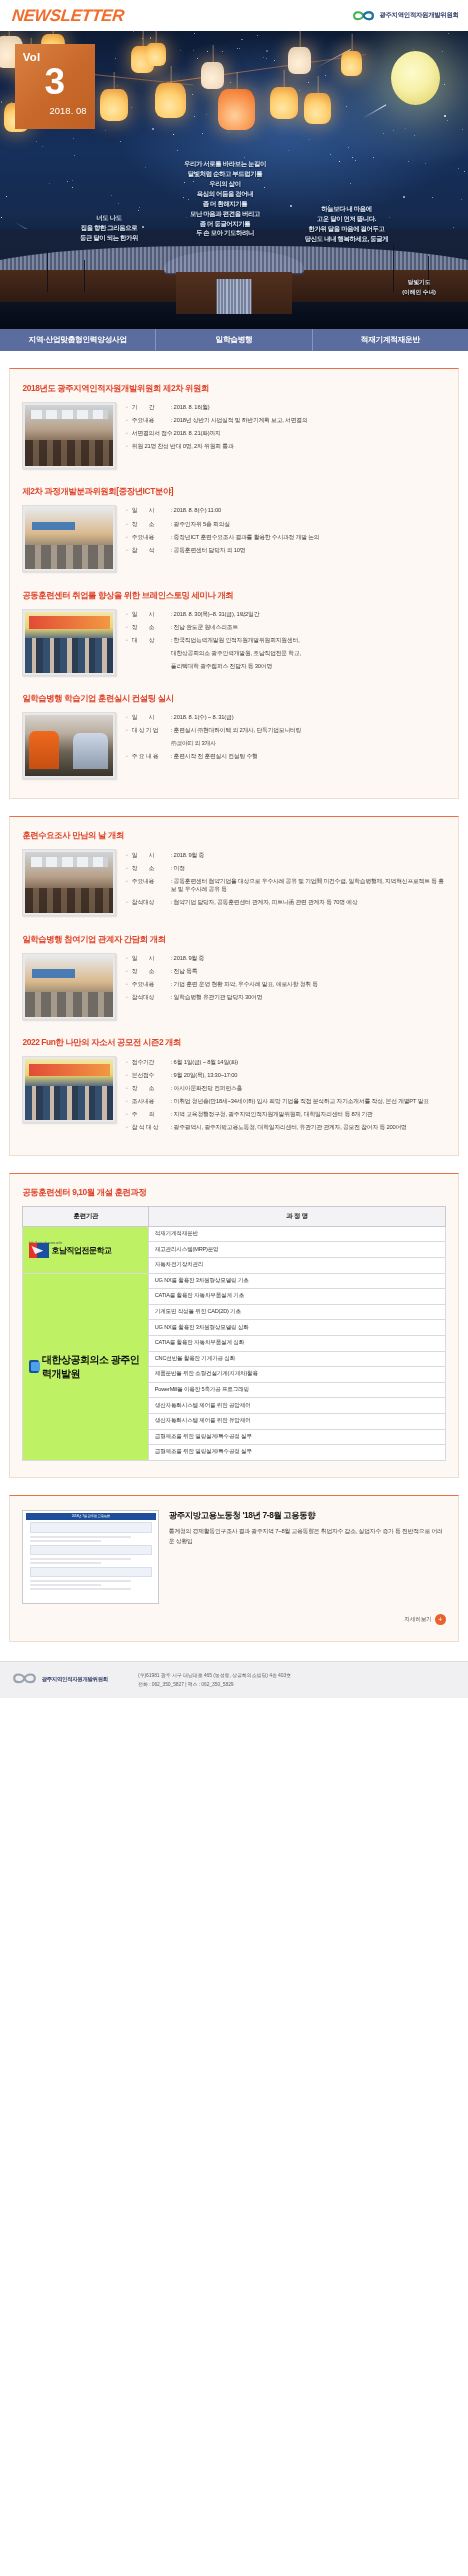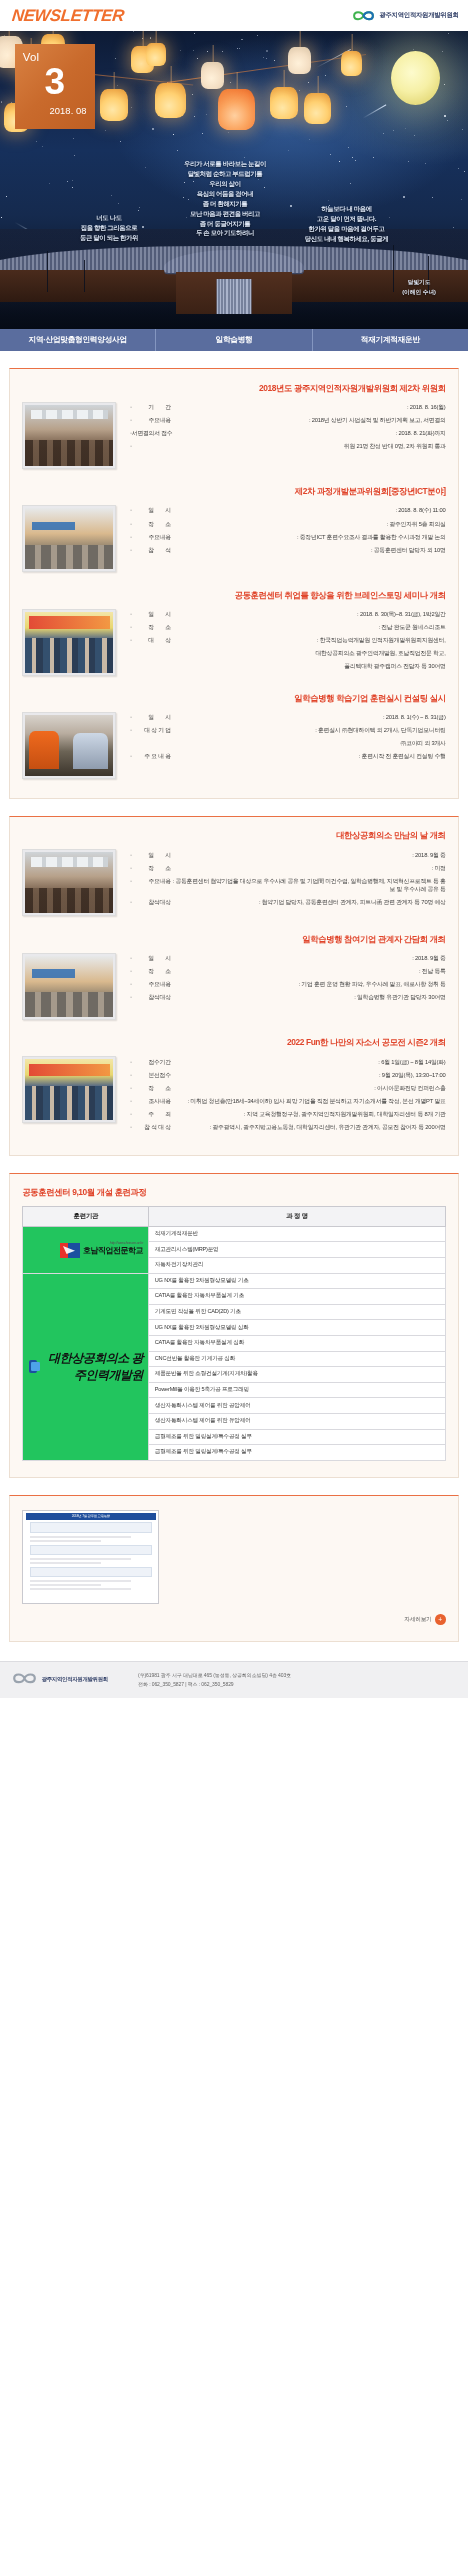--- a/index.html
+++ b/index.html
@@ -109,21 +109,21 @@
     background: linear-gradient(180deg,#4a2b1c,#2e1a11);
   }
   .tree {
     position: absolute; bottom: 37px; width: 1.3px; background: rgba(10,16,30,.85);
   }
   .vol-badge {
     position: absolute; left: 14.7px; top: 13.4px; width: 80px; height: 85px;
     background: linear-gradient(135deg,#d98243 0%, #c96a2c 50%, #bf5f23 100%);
     color: #fff; padding: 6.7px 8px;
   }
-  .vol-label { font-size: 11.4px; letter-spacing: 0.3px; }
+  .vol-label { font-size: 11.4px; letter-spacing: 0.3px; font-weight: bold; }
   .vol-num { font-size: 37px; font-weight: bold; line-height: .95; margin-top: 1.3px; text-align: center; }
   .vol-date { font-size: 9.4px; text-align: right; margin-top: 5.4px; letter-spacing: 0.1px; }
 
   .poem {
     position: absolute; color: #dfe8f7; font-weight: bold;
     letter-spacing: -0.4px; line-height: 1.55;
     text-shadow: 0 0.7px 2px rgba(0,0,0,.6);
     font-size: 6.4px;
   }
   .poem-center { left: 158px; top: 128px; width: 134px; text-align: center; }
@@ -164,21 +164,21 @@
     display: flex; align-items: center; color: #fff;
     font-size: 8.7px; font-weight: bold; letter-spacing: -0.3px; z-index: 3;
   }
   .section-body {
     background: #fdf8f3;
     border: 0.7px solid #ecdfd2;
     border-top: 1.3px solid #ea7044;
     padding: 13.4px 12px 16px 12px;
   }
 
-  .article { margin-bottom: 17.4px; text-align: right; }
+  .article { margin-bottom: 17.4px; }
   .article:last-child { margin-bottom: 2.7px; }
   .article-title {
     color: #e0452b; font-size: 8.4px; font-weight: bold;
     letter-spacing: -0.4px; margin-bottom: 8px;
   }
   .article-row { display: flex; gap: 9.4px; align-items: flex-start; }
   .thumb {
     width: 94px; min-width: 94px; height: 67px;
     border: 0.7px solid #ddd; background: #e9e9ec; padding: 2px;
     box-shadow: 0.7px 0.7px 1.3px rgba(0,0,0,.12);
@@ -217,21 +217,21 @@
   .ph4::after { content:""; position:absolute; top:30%; right:6%; width:40%; height:58%;
      background: linear-gradient(180deg,#cdd8e6,#8f9cae); border-radius: 20% 20% 0 0; }
 
   
   .tt { width: 100%; border-collapse: collapse; background: #fff; font-size: 5.6px; }
   .tt th {
     background: #f3f3f5; border: 0.7px solid #c9c9cf; color: #222;
     font-size: 6.4px; font-weight: bold; padding: 4.7px 2.7px; letter-spacing: -0.2px;
   }
   .tt td { border: 0.7px solid #d9d9de; padding: 3.3px 5.4px; color: #333; letter-spacing: -0.2px; }
-  .tt td.org-cell { text-align: right; vertical-align: middle; width: 126px; background: #22c55e; }
+  .tt td.org-cell { text-align: left; vertical-align: middle; width: 126px; background: #bef264; }
   .logo-honam { display:inline-flex; align-items:center; gap:2.7px; }
   .logo-honam .mk {
     width: 20px; height: 14.7px;
     background: linear-gradient(90deg,#e8312a 0 42%, #1b4fa0 42% 100%);
     position: relative;
   }
   .logo-honam .mk::after{
     content:""; position:absolute; left:2.7px; top:2.7px; width:12px; height:8px;
     background:#fff; clip-path: polygon(0 0,100% 60%,30% 100%);
     opacity:.9;
@@ -239,21 +239,21 @@
   .logo-honam .tx { font-size: 8px; font-weight: bold; color:#111; letter-spacing:-0.5px; }
   .logo-kcci { display:inline-flex; align-items:center; gap:3.3px; }
   .logo-kcci .mk {
     width: 13.4px; height: 13.4px; position: relative;
     background: #1b4fa0; border-radius: 2px;
   }
   .logo-kcci .mk::before{
     content:""; position:absolute; left:2px; top:2px; width:9.4px; height:9.4px;
     background:#4da3e8; border-radius:1.3px;
   }
-  .logo-kcci .tx { font-size: 12px; font-weight: bold; color:#111; letter-spacing:-0.5px;font-style:italic; }
+  .logo-kcci .tx { font-size: 10px; font-weight: bold; color:#111; letter-spacing:-0.5px; }
 
   
   .emp-row { display: flex; gap: 9.4px; align-items: flex-start; }
   .emp-thumb {
     width: 137px; min-width: 137px; height: 94px;
     border: 0.7px solid #c9c9cf; background: #fff; padding: 2.7px; overflow: hidden;
   }
   .emp-doc { width: 100%; height: 100%; position: relative; background: #fff; }
   .emp-doc-head {
     background: #1f4e9c; color:#fff; font-size: 3.3px; text-align:center; padding: 1.3px 0;
@@ -647,21 +647,21 @@
                 <span class="fact-val">: 훈련시작 전 훈련실시 컨설팅 수행</span>
               </div>
             </div>
           </div>
         </div>
       </div>
     </div>
     <div class="section">
       <div class="section-body">
         <div class="article">
-          <div class="article-title">대한상공회의소 만남의 날 개최</div>
+          <div class="article-title">훈련수요조사 만남의 날 개최</div>
           <div class="article-row">
             <div class="thumb">
               <div class="thumb-inner">
                 <div class="ph ph1"></div>
               </div>
             </div>
             <div class="facts">
               <div class="fact">
                 <span class="fact-bullet">◦</span>
                 <span class="fact-key">일        시</span>
@@ -843,20 +843,24 @@
           <div class="emp-line s"></div>
           <div class="emp-blk"></div>
           <div class="emp-line m"></div>
           <div class="emp-line s"></div>
           <div class="emp-blk"></div>
           <div class="emp-line m"></div>
           <div class="emp-line s"></div>
           <div class="emp-line m"></div>
         </div>
       </div>
+      <div style="flex:1;">
+        <div class="emp-title">광주지방고용노동청 '18년 7-8월 고용동향</div>
+        <div class="emp-text">통계청의 경제활동인구조사 결과 광주지역 7~8월 고용동향은 취업자수 감소, 실업자수 증가 등 전반적으로 어려운 상황임</div>
+      </div>
     </div>
     <div class="more-btn">
       <span class="more-label">자세히보기</span>
       <span class="more-circle">+</span>
     </div>
   </div>
 </div>
 
 <div class="footer">
   <div class="footer-mark">

